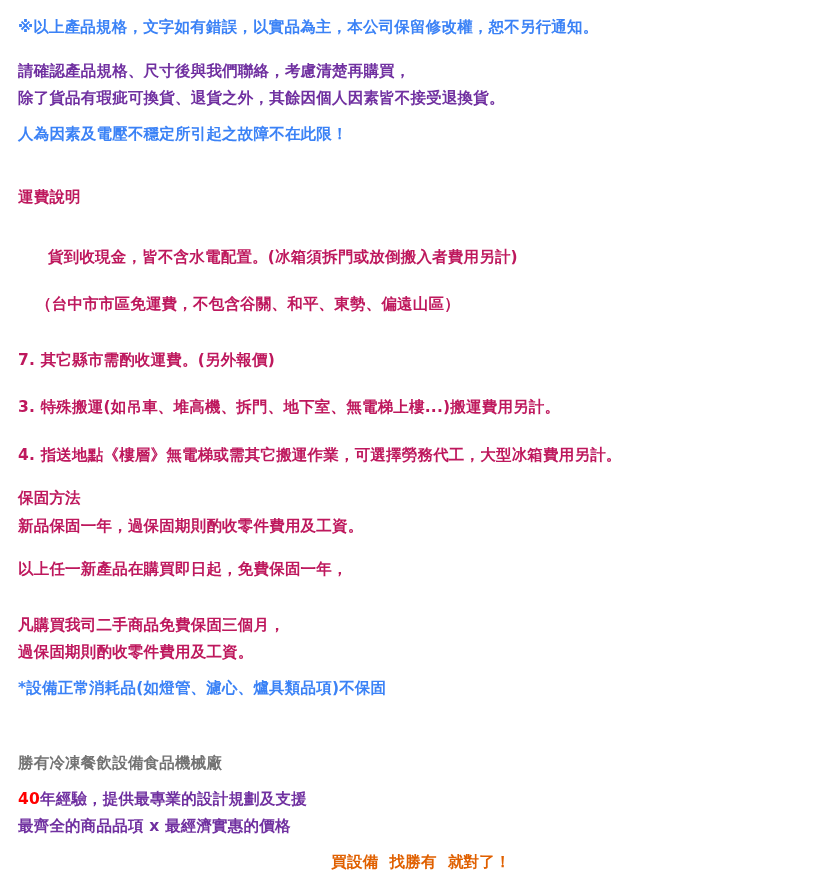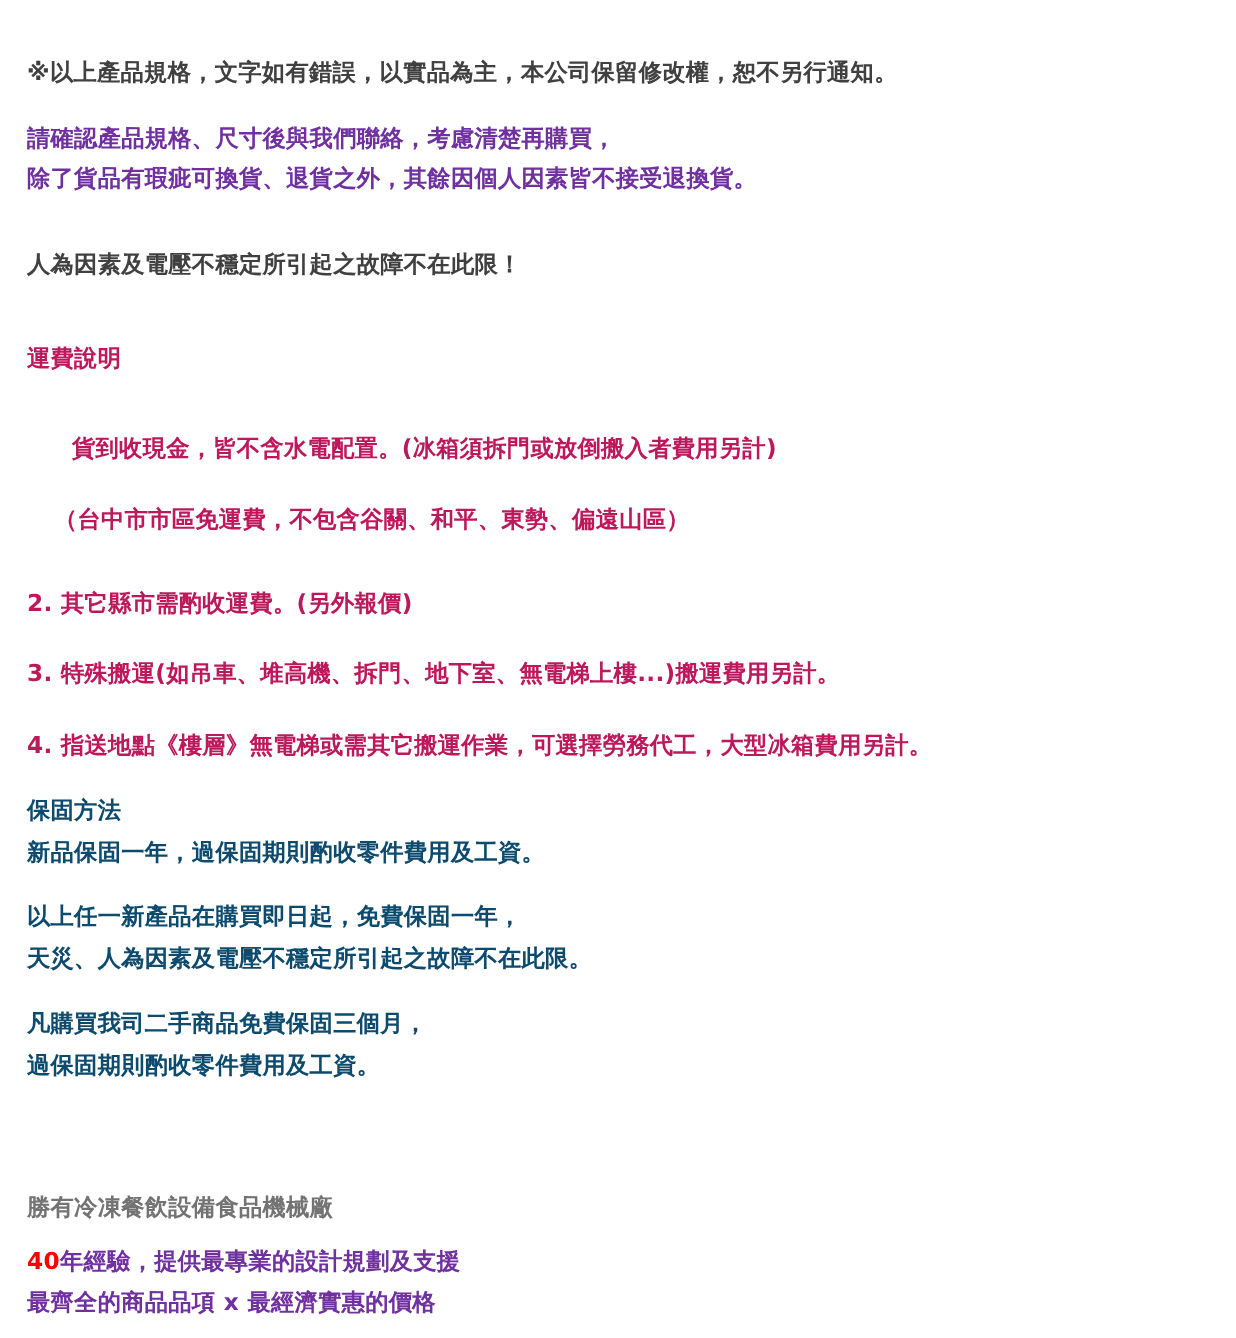--- a/index.html
+++ b/index.html
@@ -29,23 +29,23 @@
     font-weight: bold;
     line-height: 1.0;
     white-space: pre;
     letter-spacing: 0.2px;
   }
   .spacer-sm { height: 12px; }
   .spacer-md { height: 20px; }
   .spacer-lg { height: 28px; }
   .spacer-xl { height: 40px; }
 
-  .c-red      { color: #404040; margin-top: 21px; }
+  .c-red      { color: #3b82f6; }
   .c-purple   { color: #7030a0; }
-  .c-blue     { color: #0c4a6e; }
+  .c-blue     { color: #be185d; }
   .c-black    { color: #be185d; margin-top: 20px; }
   .c-orange   { color: #e06000; text-align: center; }
   .c-teal     { color: #737373; }
 
   .indent-1 { padding-left: 18px; }
   .indent-2 { padding-left: 30px; }
 
   .inline-red { color: #ff0000; }
 </style>
 </head>
@@ -72,42 +72,42 @@
   <div class="spacer-lg"></div>
 
   <div class="block">
     <div class="line c-black">運費說明</div>
     <div class="spacer-sm"></div>
     <div class="spacer-sm"></div>
     <div class="line c-black indent-2">貨到收現金，皆不含水電配置。(冰箱須拆門或放倒搬入者費用另計)</div>
     <div class="spacer-sm"></div>
     <div class="line c-black indent-1">（台中市市區免運費，不包含谷關、和平、東勢、偏遠山區）</div>
     <div class="spacer-md"></div>
-    <div class="line c-black">2. 其它縣市需酌收運費。(另外報價)</div>
+    <div class="line c-black">7. 其它縣市需酌收運費。(另外報價)</div>
     <div class="spacer-sm"></div>
     <div class="line c-black">3. 特殊搬運(如吊車、堆高機、拆門、地下室、無電梯上樓...)搬運費用另計。</div>
     <div class="spacer-sm"></div>
     <div class="line c-black">4. 指送地點《樓層》無電梯或需其它搬運作業，可選擇勞務代工，大型冰箱費用另計。</div>
   </div>
 
   <div class="spacer-lg"></div>
 
   <div class="block">
     <div class="line c-blue">保固方法</div>
     <div class="spacer-sm"></div>
     <div class="line c-blue">新品保固一年，過保固期則酌收零件費用及工資。</div>
     <div class="spacer-lg"></div>
     <div class="line c-blue">以上任一新產品在購買即日起，免費保固一年，</div>
     <div class="spacer-sm"></div>
-    <div class="line c-blue">天災、人為因素及電壓不穩定所引起之故障不在此限。</div>
     <div class="spacer-lg"></div>
     <div class="line c-blue">凡購買我司二手商品免費保固三個月，</div>
     <div class="spacer-sm"></div>
     <div class="line c-blue">過保固期則酌收零件費用及工資。</div>
     <div class="spacer-md"></div>
+    <div class="line c-red">*設備正常消耗品(如燈管、濾心、爐具類品項)不保固</div>
   </div>
 
   <div class="spacer-xl"></div>
   <div class="spacer-md"></div>
 
   <div class="block">
     <div class="line c-teal">勝有冷凍餐飲設備食品機械廠</div>
     <div class="spacer-md"></div>
     <div class="line c-purple"><span class="inline-red">40</span><span>年經驗，提供最專業的設計規劃及支援</span></div>
     <div class="spacer-sm"></div>

